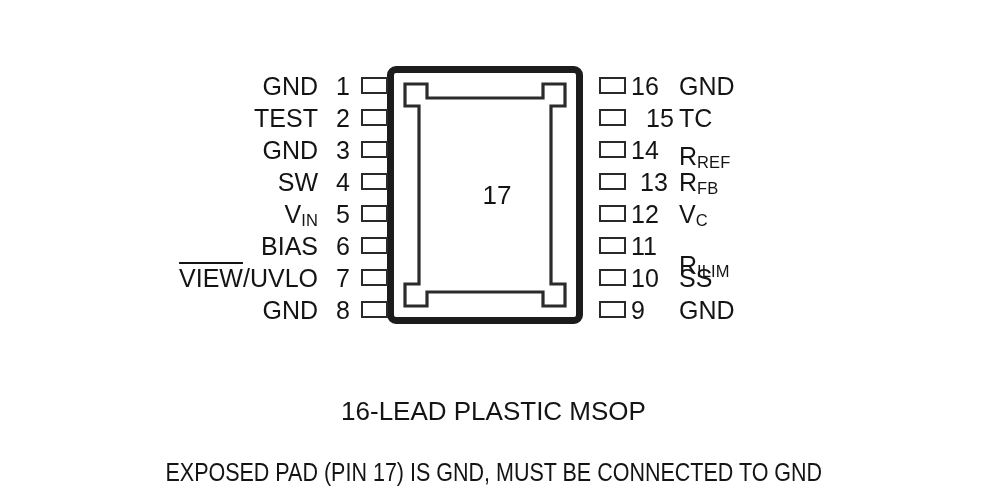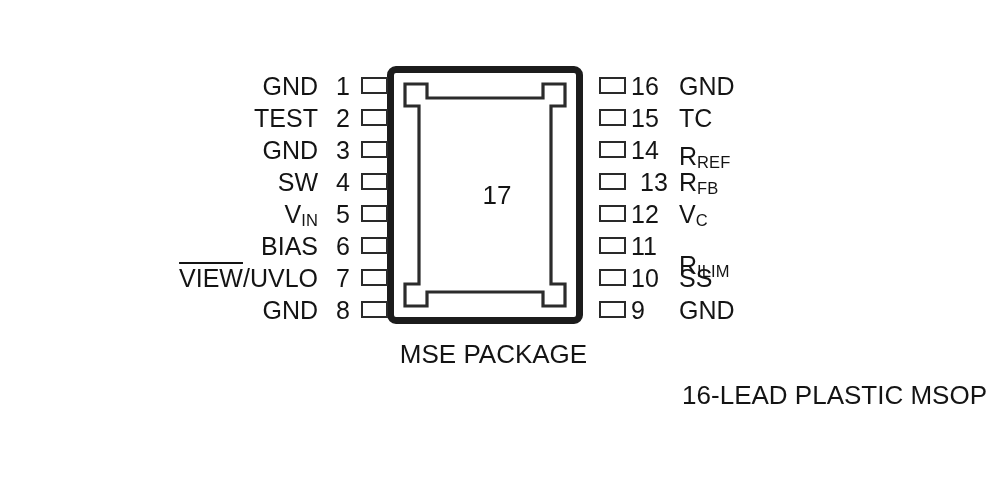--- a/index.html
+++ b/index.html
@@ -57,21 +57,21 @@
 
   sub{font-size:.66em;vertical-align:-0.18em;letter-spacing:.1px;}
   .ovl{text-decoration:overline;text-decoration-thickness:2px;text-underline-offset:2px;}
 
   
   .cap{
     position:absolute;left:0;width:987px;text-align:center;
     font-size:26px;color:#141414;
   }
   .cap.c1{top:339px;}
-  .cap.c2{top:380px;text-align:right;}
+  .cap.c2{top:396px;}
 
   .cap-narrow{
     position:absolute;left:0;width:987px;text-align:center;
     color:#141414;
     font-family:"Liberation Sans Narrow","Liberation Sans",sans-serif;
     transform-origin:center top;
   }
   .cap-narrow.t1{top:424px;font-size:25px;}
   .cap-narrow.t2{top:458px;font-size:25px;}
   .squeeze{display:inline-block;transform:scaleX(.86);transform-origin:center;}
@@ -123,34 +123,36 @@
       <div class="row lnum" style="top: 202px;">5</div>
       <div class="row lname" style="top: 202px;">V<sub>IN</sub></div>
       <div class="row lnum" style="top: 234px;">6</div>
       <div class="row lname" style="top: 234px;">BIAS</div>
       <div class="row lnum" style="top: 266px;">7</div>
       <div class="row lname" style="top: 266px;"><span class="ovl">VIEW</span>/UVLO</div>
       <div class="row lnum" style="top: 298px;">8</div>
       <div class="row lname" style="top: 298px;">GND</div>
       <div class="row rnum" style="top: 74px;">16</div>
       <div class="row rname" style="top: 74px;">GND</div>
-      <div class="row rnum" style="top: 106px;">15</div>
+      <div class="row rnum" style="top: 106px; margin-left: 15px;">15</div>
       <div class="row rname" style="top: 106px;">TC</div>
       <div class="row rnum" style="top: 138px;">14</div>
       <div class="row rname" style="top: 144px;">R<sub>REF</sub></div>
       <div class="row rnum" style="top: 170px; margin-left: 9px;">13</div>
       <div class="row rname" style="top: 170px;">R<sub>FB</sub></div>
       <div class="row rnum" style="top: 202px;">12</div>
       <div class="row rname" style="top: 202px;">V<sub>C</sub></div>
       <div class="row rnum" style="top: 234px;">11</div>
       <div class="row rname" style="top: 234px; margin-top: 19px;">R<sub>ILIM</sub></div>
       <div class="row rnum" style="top: 266px;">10</div>
       <div class="row rname" style="top: 266px;">SS</div>
       <div class="row rnum" style="top: 298px;">9</div>
       <div class="row rname" style="top: 298px;">GND</div>
     </div>
 
-  <div class="cap c1">MSE PACKAGE</div>
   <div class="cap c2">16-LEAD PLASTIC MSOP</div>
 
 
+  <div class="cap-narrow t2">
+    <span class="squeeze">EXPOSED PAD (PIN 17) IS GND, MUST BE CONNECTED TO GND</span>
+  </div>
 
 </div>
 
 </body></html>

